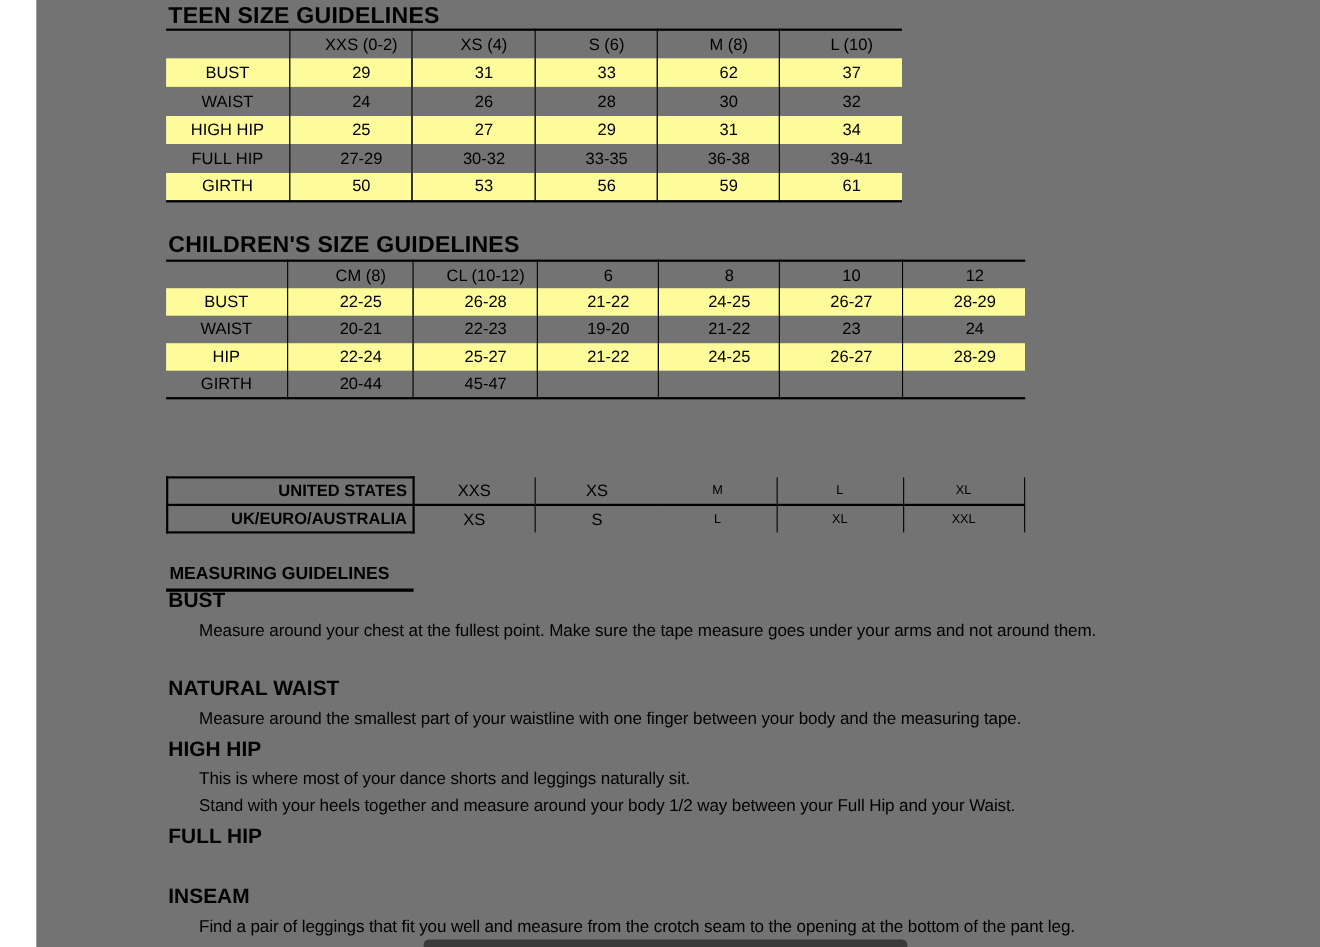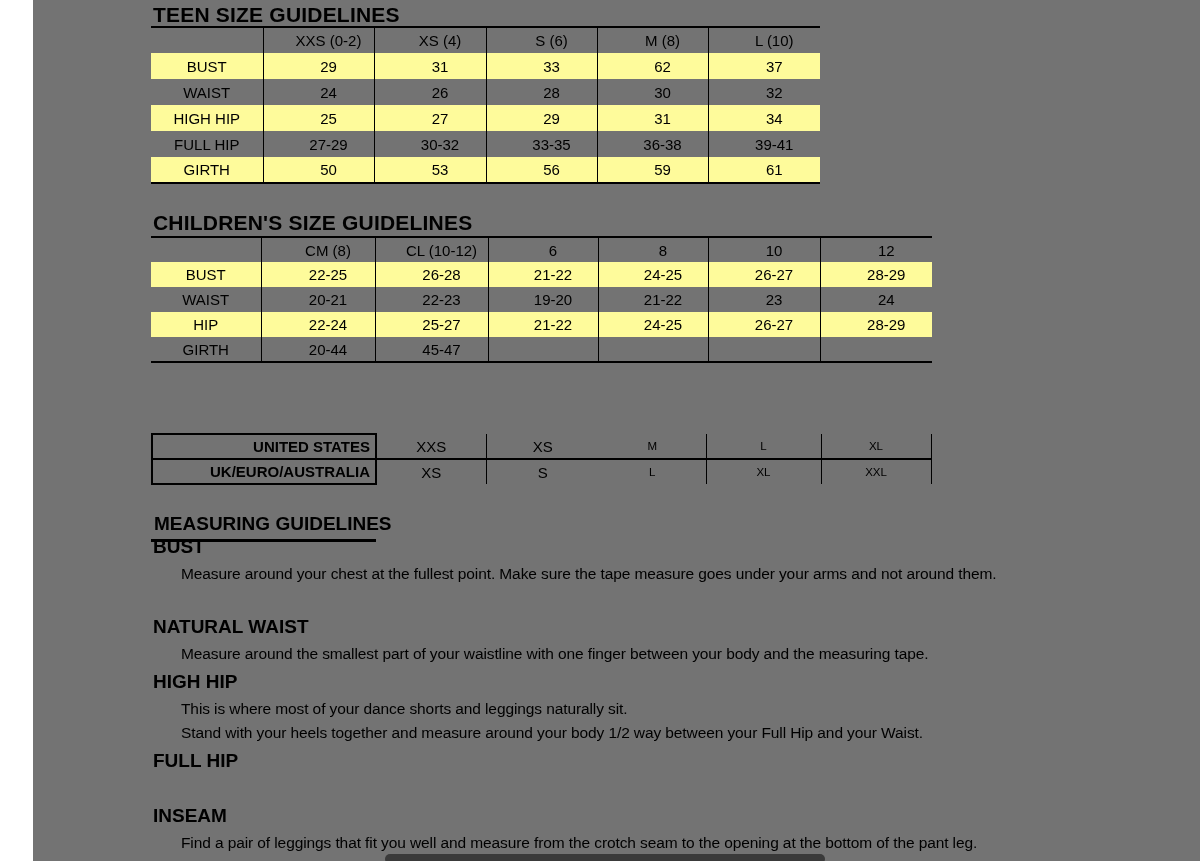--- a/index.html
+++ b/index.html
@@ -27,21 +27,21 @@
   .conv-table td.small{font-size:11.5px;}
   .conv-label{font-weight:700;text-align:right;padding-right:5px;padding-left:36px;}
   .conv-label-top{border-top:2.5px solid #000;border-left:2.5px solid #000;border-right:2.5px solid #000;border-bottom:2px solid #000;}
   .conv-label-bottom{border-left:2.5px solid #000;border-right:2.5px solid #000;border-bottom:2.5px solid #000;}
   .bb{border-bottom:2px solid #000;}
   .bl{border-left:1.5px solid #000;}
   .br{border-right:1.5px solid #000;}
 
   .mg-heading{
     position:absolute;left:118px;top:513px;width:222px;
-    font-size:19px;font-weight:700;padding:0 0 4px 3px;
+    font-size:16px;font-weight:700;padding:0 0 4px 3px;
     border-bottom:3px solid #000;white-space:nowrap;
   }
   .mg-title{position:absolute;left:120px;font-size:19px;font-weight:700;white-space:nowrap;}
   .mg-text{position:absolute;left:148px;font-size:15.5px;letter-spacing:-.1px;white-space:nowrap;}
   .t-bust{top:536px;}   .x-bust{top:565px;}
   .t-nwaist{top:616px;} .x-nwaist{top:645px;}
   .t-hhip{top:671px;}   .x-hhip1{top:700px;} .x-hhip2{top:724px;}
   .t-fhip{top:750px;}   .x-fhip{top:779px;}
   .t-inseam{top:805px;} .x-inseam{top:834px;}
 

